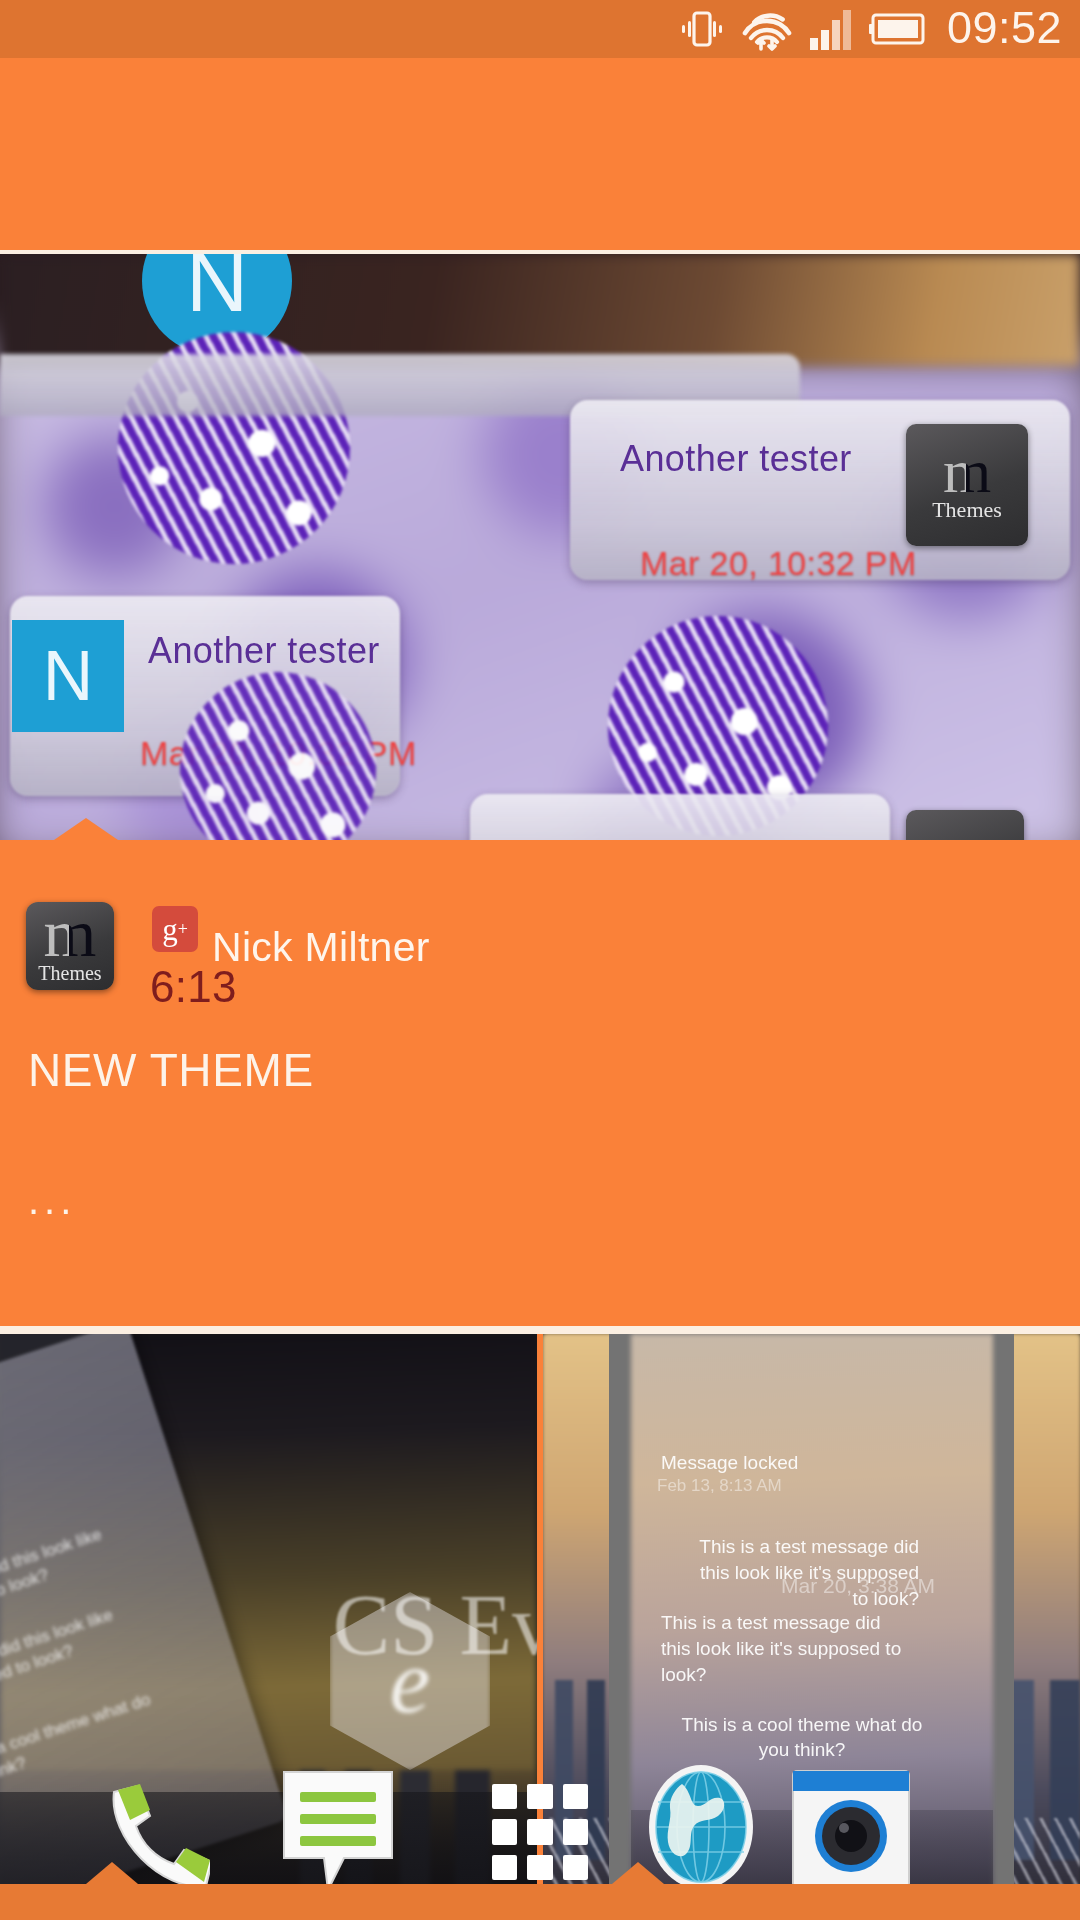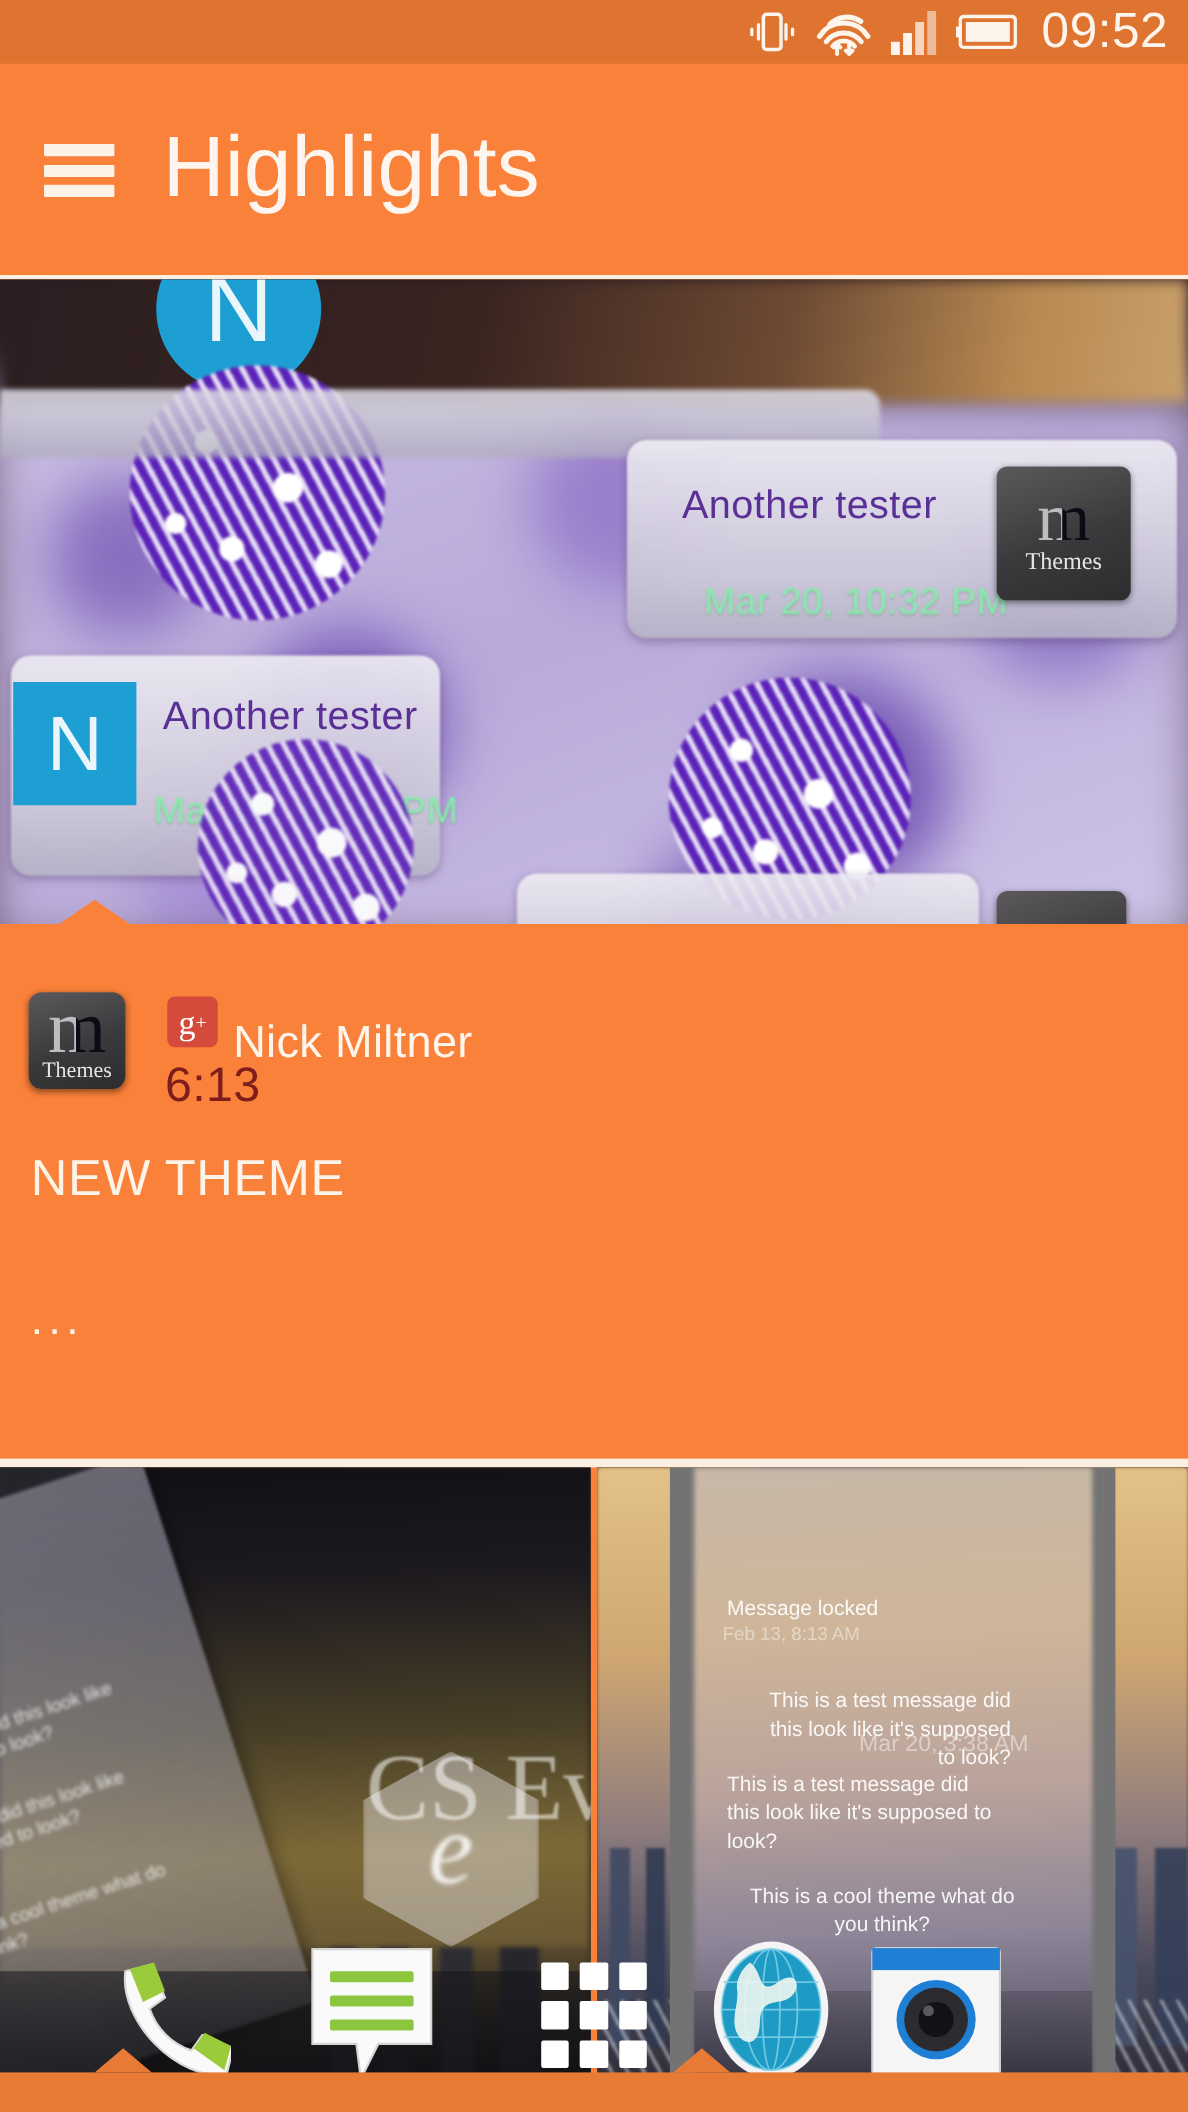--- a/index.html
+++ b/index.html
@@ -64,22 +64,22 @@
     filter:blur(1.1px);
   }
   .bubble-r { top:146px; right:10px; width:500px; height:180px; }
   .bubble-l { top:342px; left:10px; width:390px; height:200px; }
   .bubble-r2 { top:540px; left:470px; width:420px; height:120px; border-radius:18px; }
   .bub-text {
     position:absolute; color:#5a2f96; font-size:36px; letter-spacing:0.4px;
     filter:blur(0.7px); white-space:nowrap;
   }
   .bub-time {
-    position:absolute; color:#86efac; font-size:34px; letter-spacing:0.4px;
-    filter:blur(0.9px); white-space:nowrap; text-shadow:0 1px 2px rgba(0,0,0,.25);
+    position:absolute; color:#ef4444; font-size:34px; letter-spacing:0.4px;
+    filter:blur(0.9px); white-space:nowrap; text-shadow:0 1px 2px rgba(0,0,0,.25);margin-top:16px;
   }
   .avatar-n {
     position:absolute; width:112px; height:112px; background:#1E9FD4;
     display:flex; align-items:center; justify-content:center;
     color:#EAF6FC; font-size:70px; filter:blur(0.6px);
   }
   .avatar-pais {
     position:absolute; border-radius:50%; filter:blur(1.6px);
     background:
       repeating-linear-gradient(62deg, rgba(255,255,255,.85) 0 5px, rgba(255,255,255,0) 5px 13px),
@@ -232,28 +232,20 @@
     <span class="sb-icon">
       <svg width="60" height="36" viewBox="0 0 60 36">
         <rect x="4" y="4" width="50" height="28" rx="3" fill="none" stroke="#FDF4EC" stroke-width="3"></rect>
         <rect x="9" y="9" width="40" height="18" fill="#FDF4EC"></rect>
         <rect x="0" y="13" width="4" height="10" rx="1" fill="#FDF4EC"></rect>
       </svg>
     </span>
     <span class="sb-time">09:52</span>
   </div>
 
-  <div class="appbar">
-    <div class="hamburger">
-      <span></span>
-        <span></span>
-        <span></span>
-    </div>
-    <div class="appbar-title">Highlights</div>
-  </div>
   <div class="appbar-sep"></div>
 
   <div class="hero">
     <div class="hero-wall"></div>
     <div class="hero-darktop"></div>
 
     <div class="avatar-n" style="top:-48px;left:142px;border-radius:50%;width:150px;height:150px;font-size:86px;">
       <span>N</span>
     </div>
     <div class="avatar-pais" style="top:78px;left:118px;width:232px;height:232px;"></div>

